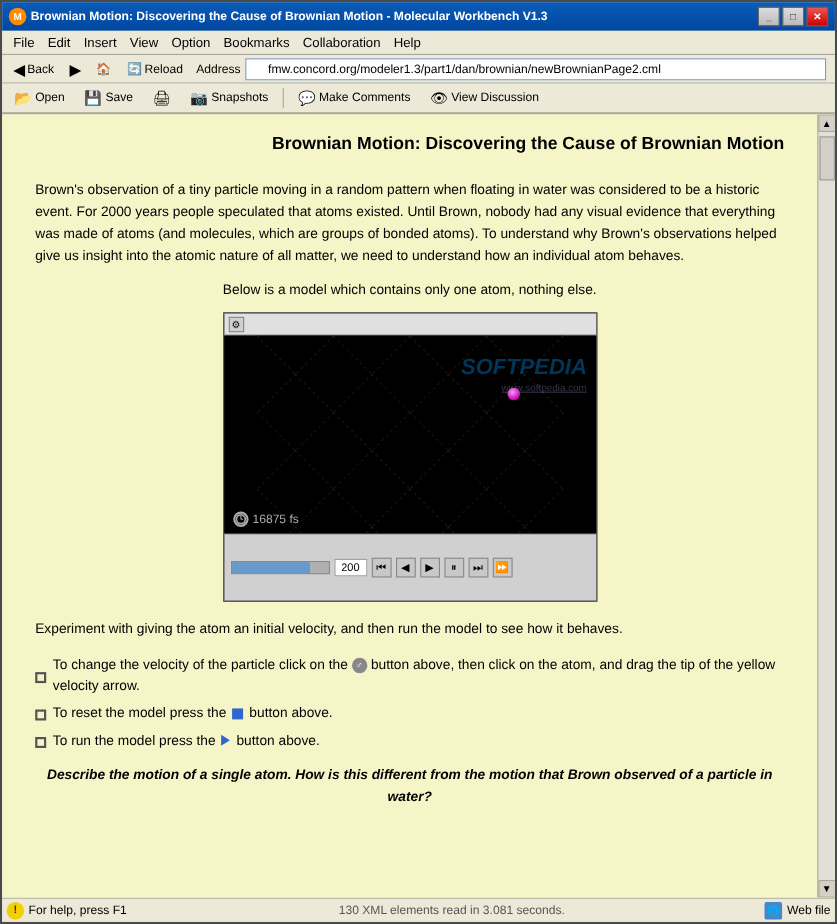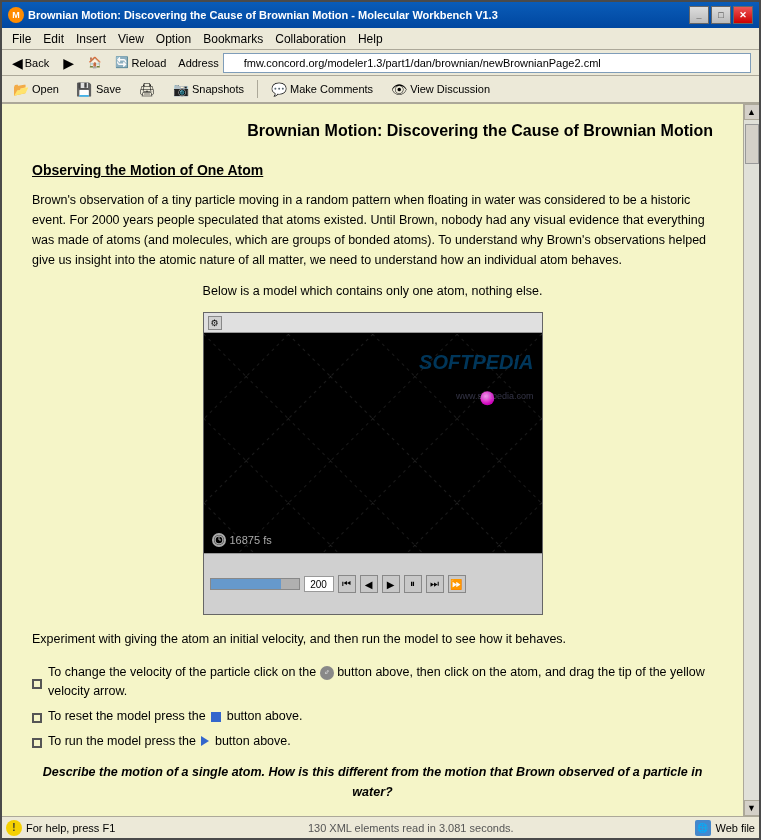--- a/index.html
+++ b/index.html
@@ -261,21 +261,21 @@
       background: #d0d0d0;
       border: 1px solid #888;
       display: flex;
       align-items: center;
       justify-content: center;
       font-size: 9px;
       cursor: pointer;
     }
     .sim-canvas {
       width: 100%;
-      height: 220px;
+      height: 180px;
       background: #000;
       position: relative;
       overflow: hidden;
     }
     .sim-grid {
       width: 100%;
       height: 100%;
     }
     .sim-timestamp {
       position: absolute;
@@ -509,21 +509,20 @@
       <div class="action-icon">👁</div>
       <span>View Discussion</span>
     </div>
   </div>
 
   <div class="content-area">
     <div class="content-scroll">
 
       <div class="page-title">Brownian Motion: Discovering the Cause of Brownian Motion</div>
 
-      <div class="section-heading">Observing the Motion of One Atom</div>
 
       <div class="paragraph">Brown's observation of a tiny particle moving in a random pattern when floating in water was considered to be a historic event. For 2000 years people speculated that atoms existed. Until Brown, nobody had any visual evidence that everything was made of atoms (and molecules, which are groups of bonded atoms). To understand why Brown's observations helped give us insight into the atomic nature of all matter, we need to understand how an individual atom behaves.</div>
 
       <div class="centered-text">Below is a model which contains only one atom, nothing else.</div>
 
       <div class="simulation-wrapper">
         <div class="simulation-box">
 
           <div class="sim-header">
             <div class="sim-control-btn">⚙</div>
@@ -545,21 +544,21 @@
               <circle cx="285" cy="65" r="7" fill="url(#atomGrad)"></circle>
               <defs>
                 <radialGradient id="atomGrad" cx="40%" cy="35%" r="60%">
                   <stop offset="0%" stop-color="#ff99ee"></stop>
                   <stop offset="100%" stop-color="#cc00bb"></stop>
                 </radialGradient>
               </defs>
             </svg>
             
             <div style="position:absolute; top:18px; right:8px; color:rgba(0,120,200,0.45); font-size:20px; font-weight:bold; font-style:italic; pointer-events:none; user-select:none;">SOFTPEDIA</div>
-            <div style="position:absolute; top:58px; right:8px; color:rgba(150,150,200,0.35); font-size:9px; pointer-events:none;">www.softpedia.com</div>
+            <div style="position:absolute; top:42px; right:8px; color:rgba(150,150,200,0.35); font-size:9px; pointer-events:none;text-decoration:underline;">www.softpedia.com</div>
             
             <div class="sim-timestamp">
               <div class="sim-clock-icon">
                 <svg width="10" height="10" viewBox="0 0 10 10">
                   <circle cx="5" cy="5" r="4" stroke="#aaa" stroke-width="1.5" fill="none"></circle>
                   <line x1="5" y1="5" x2="5" y2="2" stroke="#aaa" stroke-width="1"></line>
                   <line x1="5" y1="5" x2="7" y2="5" stroke="#aaa" stroke-width="1"></line>
                 </svg>
               </div>
               <span class="sim-time-label">16875 fs</span>

